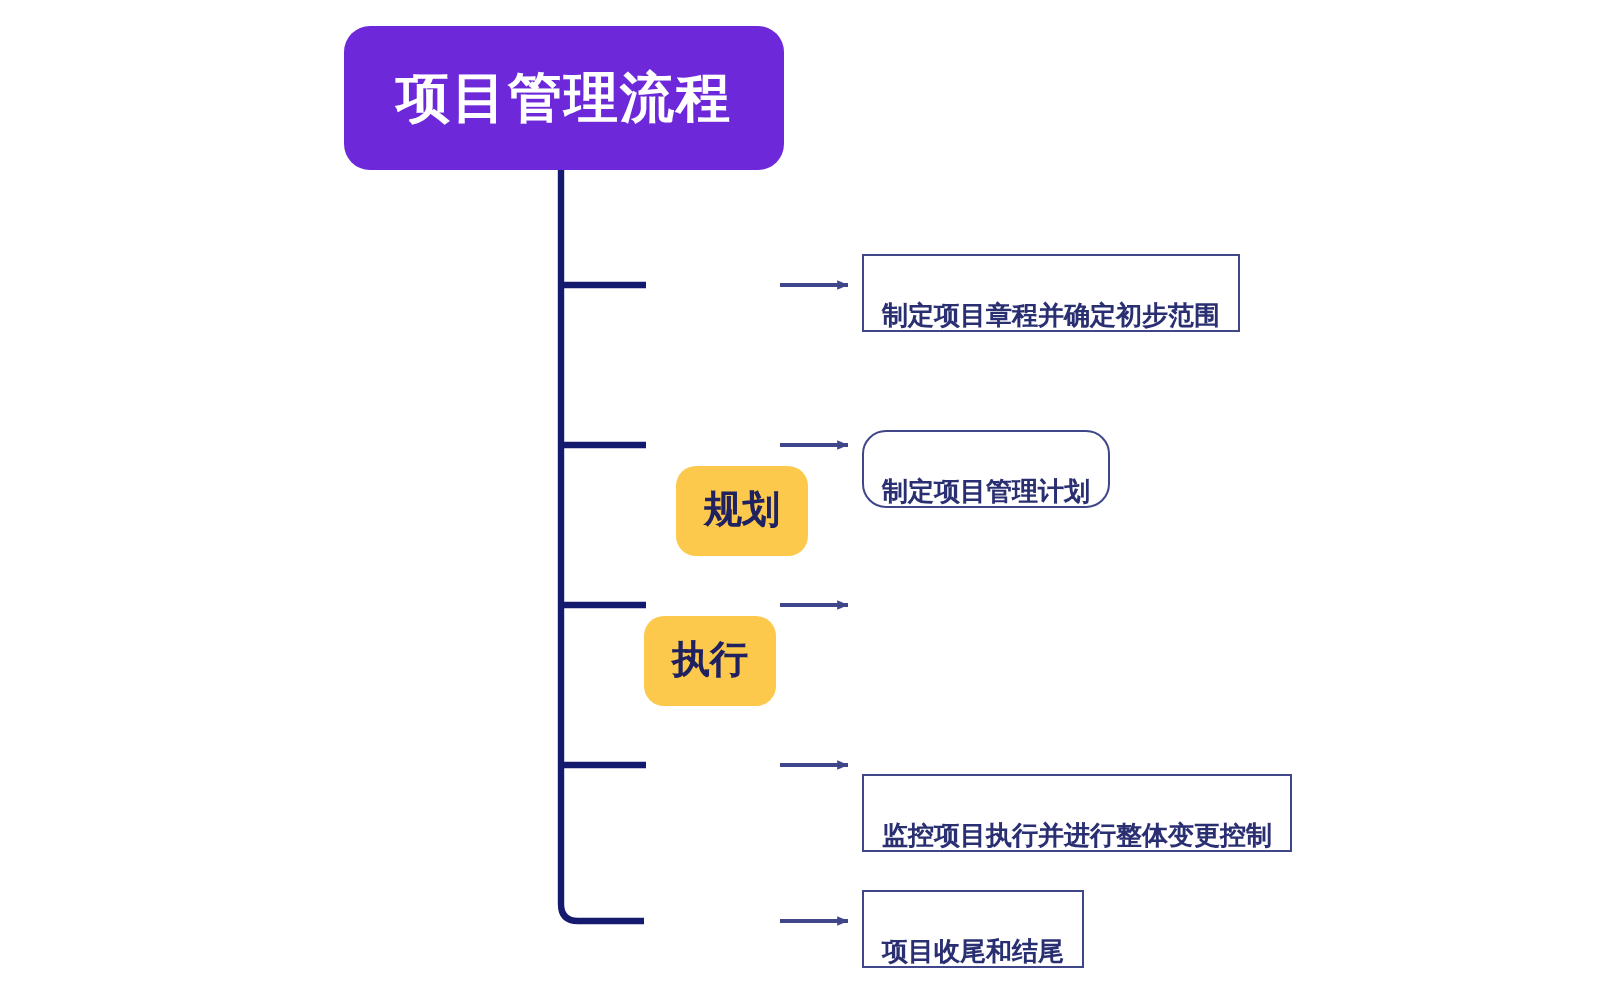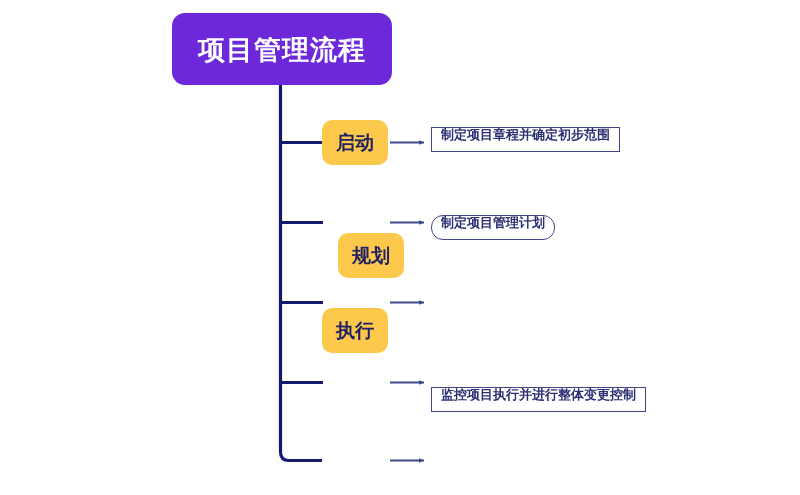--- a/index.html
+++ b/index.html
@@ -70,25 +70,25 @@
     color: #1F2160;
     font-size: 19px;
     font-weight: bold;
     line-height: 1;
     white-space: nowrap;
   }
 
   
   .desc-node {
     position: absolute;
-    height: 25px;
+    height: 39px;
     background: #ffffff;
     border: 1.6px solid #3F4689;
     display: flex;
-    align-items: flex-start;
+    align-items: flex-end;
     justify-content: center;
     box-sizing: border-box;
     padding: 0 9px;
   }
   .desc-label {
     color: #2A2F72;
     font-size: 13px;
     font-weight: bold;
     line-height: 1;
     white-space: nowrap;
@@ -117,33 +117,33 @@
     <line x1="390" y1="222.5" x2="424" y2="222.5" stroke="#3F4689" stroke-width="1.9" marker-end="url(#arrowhead)"></line>
     <line x1="390" y1="302.5" x2="424" y2="302.5" stroke="#3F4689" stroke-width="1.9" marker-end="url(#arrowhead)"></line>
     <line x1="390" y1="382.5" x2="424" y2="382.5" stroke="#3F4689" stroke-width="1.9" marker-end="url(#arrowhead)"></line>
     <line x1="390" y1="460.5" x2="424" y2="460.5" stroke="#3F4689" stroke-width="1.9" marker-end="url(#arrowhead)"></line>
   </svg>
 
   <div class="root-node">
     <span class="root-label">项目管理流程</span>
   </div>
 
-  <div class="stage-node" style="left:322px; top:120px;">
-    <span class="stage-label">启动</span>
-  </div>
   <div class="stage-node" style="left:338px; top:200px;margin-top:33px;">
     <span class="stage-label">规划</span>
   </div>
   <div class="stage-node" style="left:322px; top:280px;margin-top:28px;">
     <span class="stage-label">执行</span>
   </div>
 
   <div class="desc-node" style="left:431px; top:127px;">
     <span class="desc-label">制定项目章程并确定初步范围</span>
   </div>
   <div class="desc-node" style="left:431px; top:215px;border-radius:12px;">
     <span class="desc-label">制定项目管理计划</span>
   </div>
   <div class="desc-node" style="left:431px; top:387px;">
     <span class="desc-label">监控项目执行并进行整体变更控制</span>
   </div>
+  <div class="desc-node" style="left:431px; top:445px;">
+    <span class="desc-label">项目收尾和结尾</span>
+  </div>
 
 </div>
 
 </body></html>

